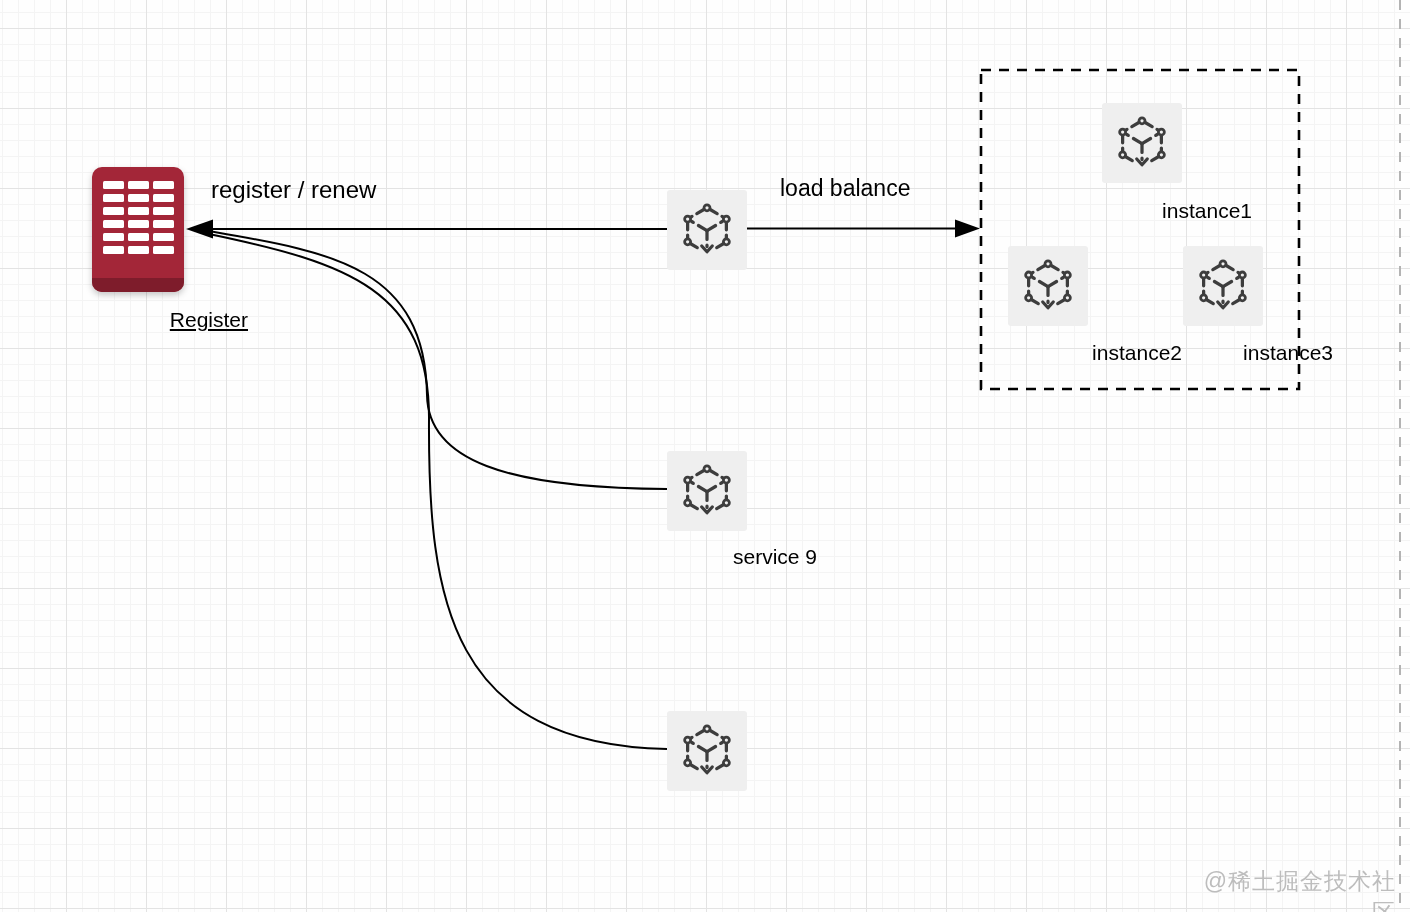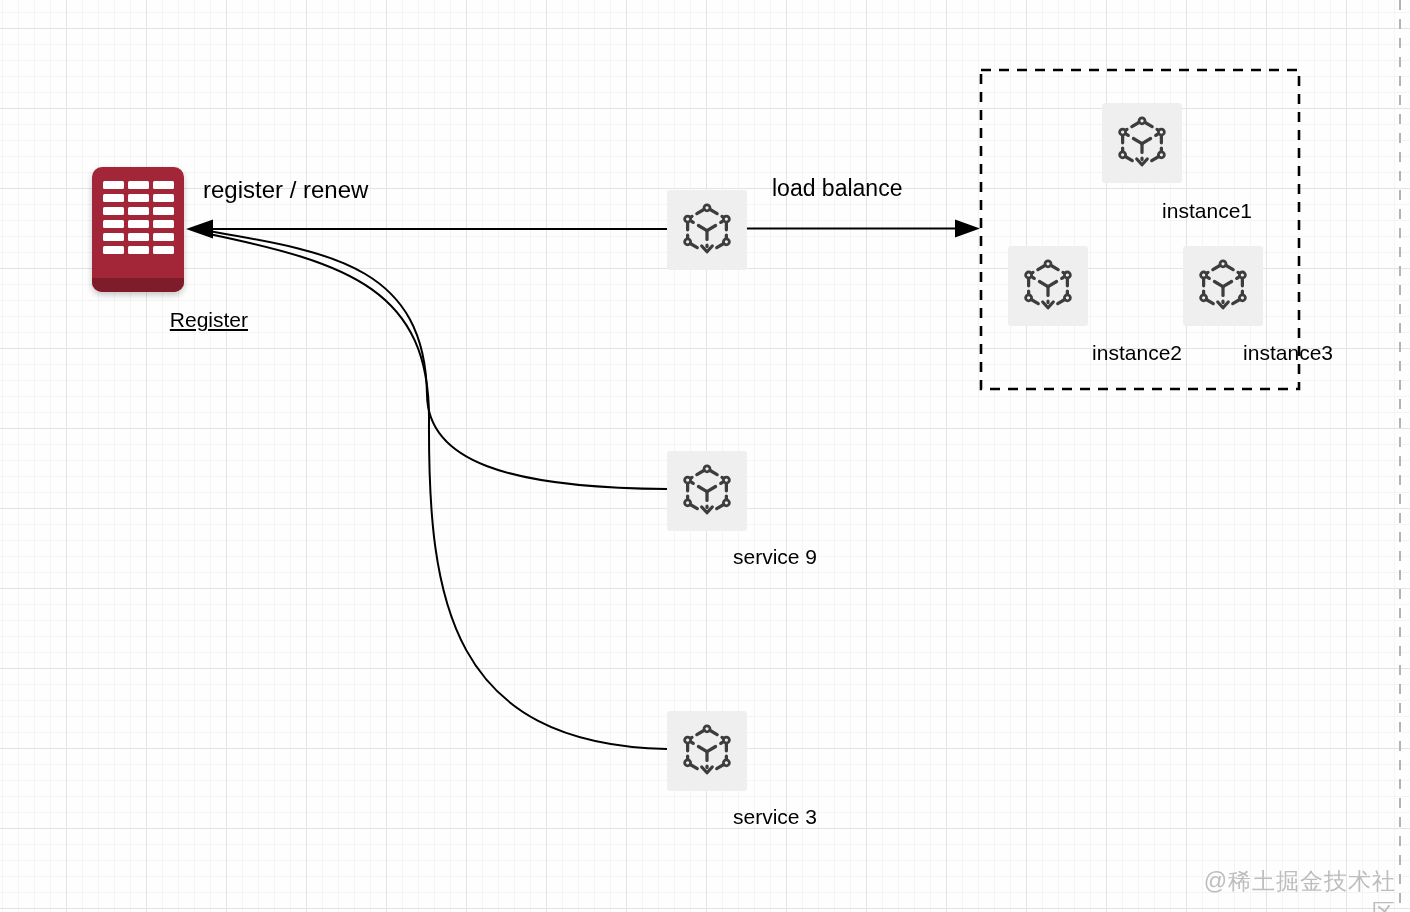--- a/index.html
+++ b/index.html
@@ -41,20 +41,21 @@
     color: #000000;
     line-height: 24px;
     white-space: nowrap;
   }
   .edge-label {
     position: absolute;
     font-size: 24px;
     color: #000000;
     line-height: 27px;
     white-space: nowrap;
+    margin-left: 8px;
   }
   .register-wrap {
     position: absolute;
     left: 92px; top: 167px;
     width: 92px; height: 125px;
     filter: drop-shadow(0px 3px 3px rgba(0,0,0,0.22));
   }
   .watermark {
     position: absolute;
     top: 866px; left: 1188px;
@@ -161,21 +162,20 @@
         <use href="#cube-icon"></use>
       </svg>
   </div>
   <div class="node-label" style="left:597px; top:545px;">service 9</div>
 
   <div class="node-tile" style="left:667px; top:711px;">
     <svg class="cube-svg" viewBox="0 0 48 48">
         <use href="#cube-icon"></use>
       </svg>
   </div>
-  <div class="node-label" style="left:597px; top:805px;">service 3</div>
 
   <div class="node-tile" style="left:1102px; top:103px;">
     <svg class="cube-svg" viewBox="0 0 48 48">
         <use href="#cube-icon"></use>
       </svg>
   </div>
   <div class="node-label" style="left:1032px; top:199px;">instance1</div>
 
   <div class="node-tile" style="left:1008px; top:246px;">
     <svg class="cube-svg" viewBox="0 0 48 48">

